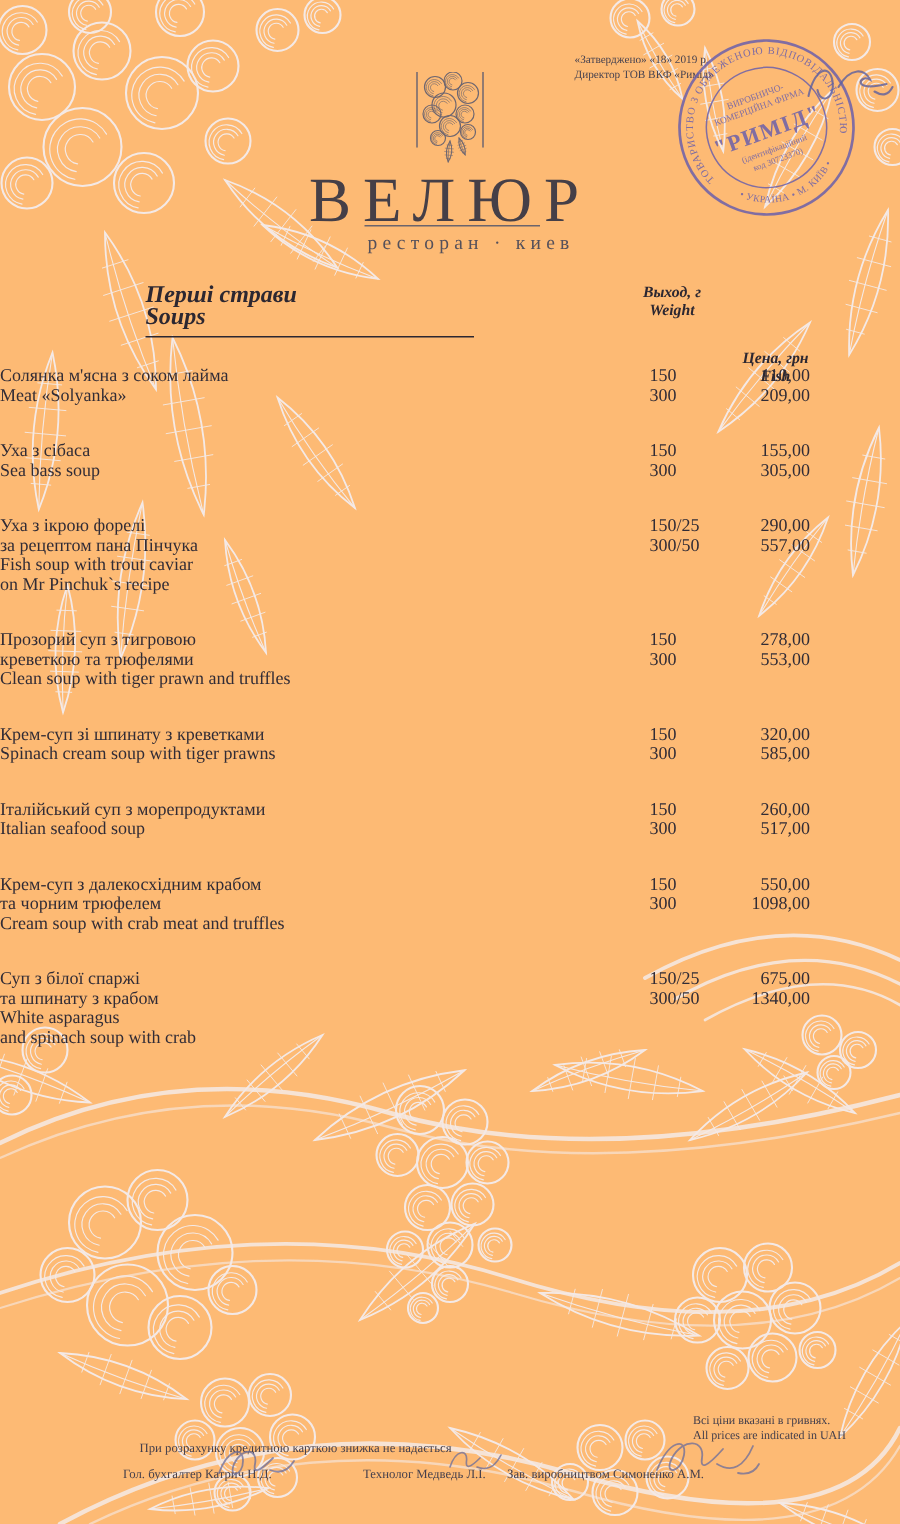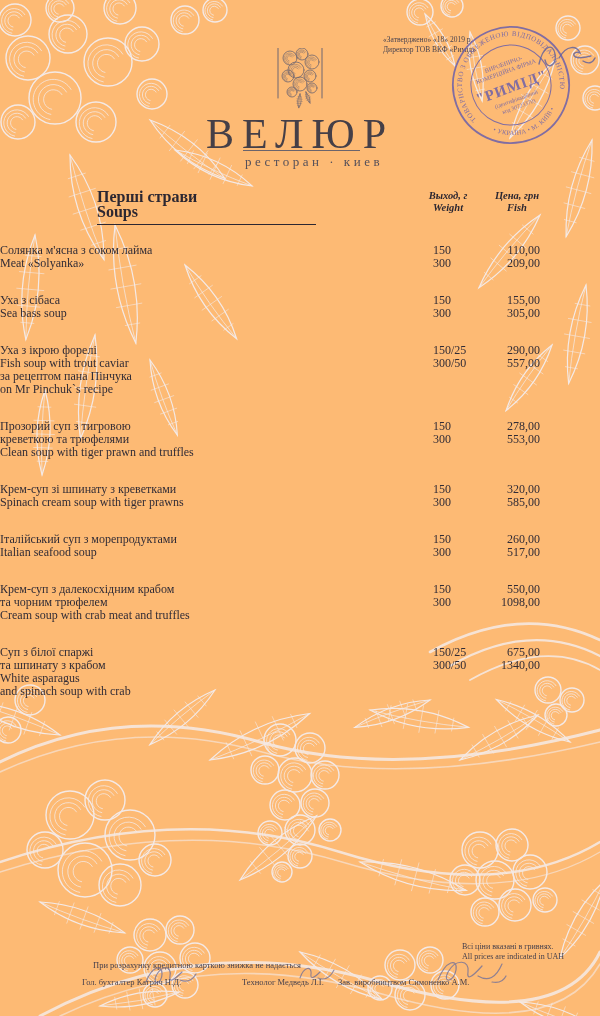--- a/index.html
+++ b/index.html
@@ -16,27 +16,27 @@
   .logo-emblem{position:absolute;left:276px;top:48px;}
   .logo-name{position:absolute;left:0;top:110px;width:600px;text-align:center;
     font-size:42px;letter-spacing:8px;color:#453f47;}
   .logo-rule{position:absolute;left:243px;top:150px;width:117px;border-top:1px solid #6b646c;}
   .logo-tagline{position:absolute;left:0;top:154px;width:600px;text-align:center;
     font-size:13px;letter-spacing:3.5px;color:#55505a;margin-left:14px;}
   .stamp{position:absolute;left:446px;top:20px;opacity:.85;}
   .sig-top{position:absolute;left:533px;top:36px;opacity:.8;}
 
   
-  .section-title{position:absolute;left:97px;top:189px;font-weight:bold;
+  .section-title{position:absolute;left:97px;top:189px;font-weight:bold;font-style:italic;
     font-size:16px;line-height:15px;color:#2c2731;}
   .section-rule{position:absolute;left:97px;top:224px;width:219px;border-top:1.6px solid #2c2731;}
   .colhead{position:absolute;top:190px;font-weight:bold;font-style:italic;font-size:10.5px;
     line-height:11.5px;text-align:center;color:#2c2731;}
   .colhead.weight{left:408px;width:80px;}
-  .colhead.price{left:477px;width:80px;}
+  .colhead.price{left:477px;width:80px;margin-top:44px;}
 
   
   .items{position:absolute;left:0;top:244px;width:600px;}
   .item{position:relative;margin-bottom:24px;}
   .item-names{width:330px;font-size:12px;line-height:13px;}
   .item-weights{position:absolute;left:433px;top:0;font-size:12px;line-height:13px;}
   .item-prices{position:absolute;left:450px;top:0;width:90px;text-align:right;
     font-size:12px;line-height:13px;}
 
   
@@ -658,22 +658,22 @@
             <div>300</div>
           </div>
           <div class="item-prices">
             <div>155,00</div>
             <div>305,00</div>
           </div>
         </div>
         <div class="item">
           <div class="item-names">
             <div>Уха з ікрою форелі</div>
+            <div>за рецептом пана Пінчука</div>
             <div>Fish soup with trout caviar</div>
-            <div>за рецептом пана Пінчука</div>
             <div>on Mr Pinchuk`s recipe</div>
           </div>
           <div class="item-weights">
             <div>150/25</div>
             <div>300/50</div>
           </div>
           <div class="item-prices">
             <div>290,00</div>
             <div>557,00</div>
           </div>

